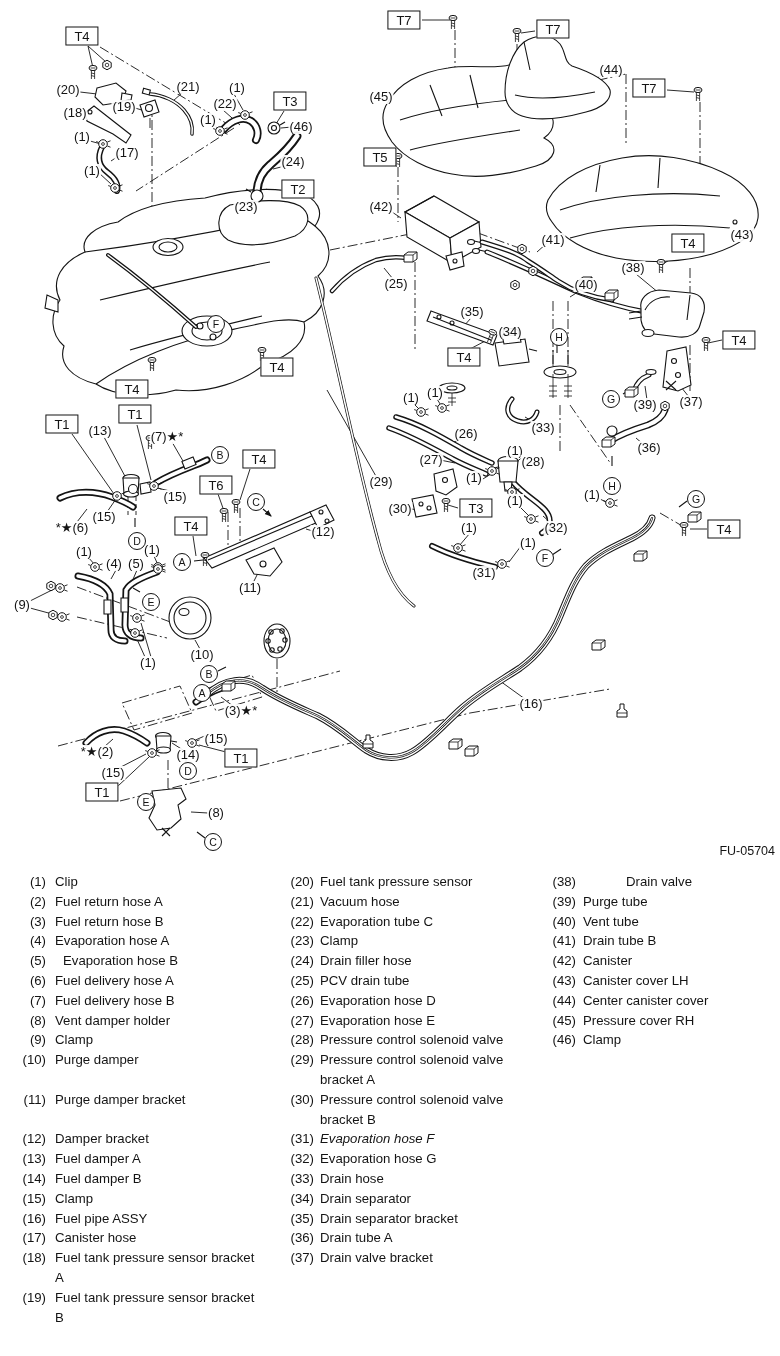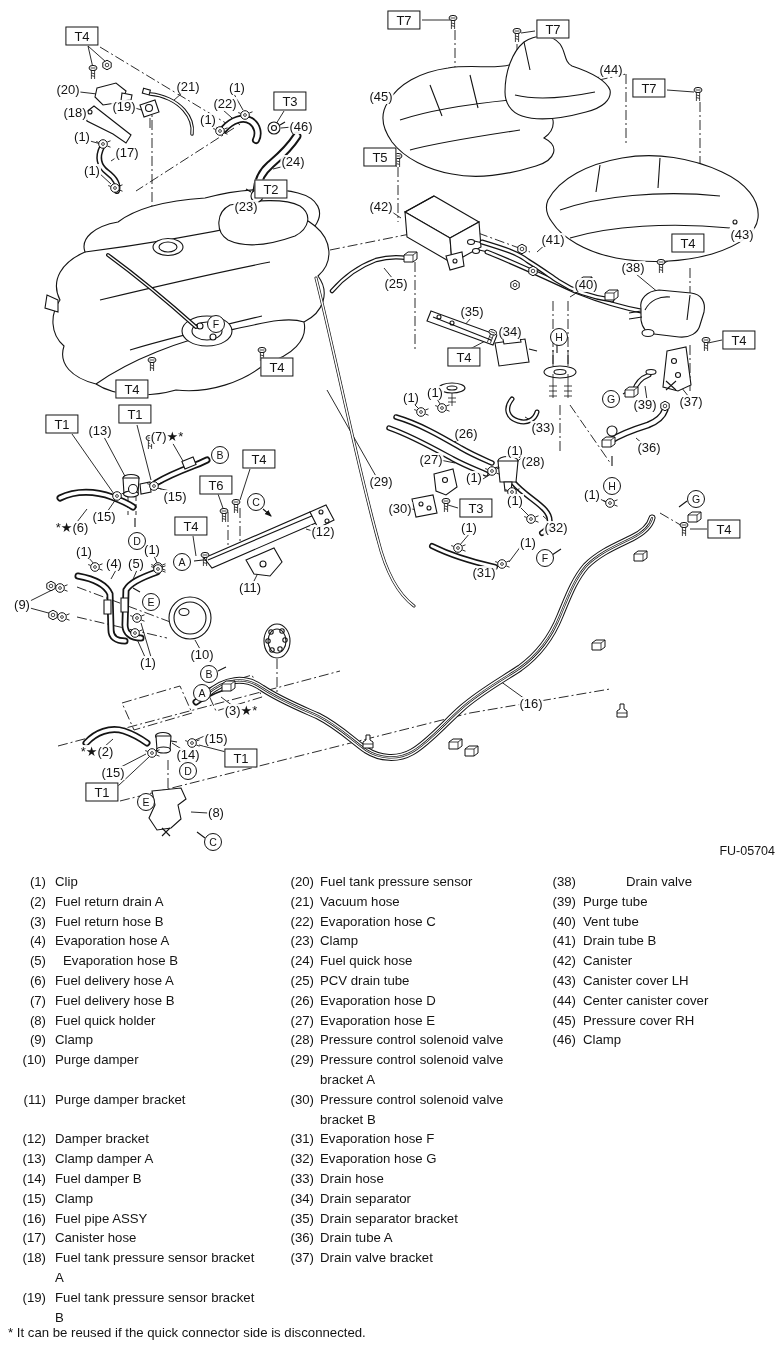--- a/index.html
+++ b/index.html
@@ -366,21 +366,21 @@
   </g>
 </svg>
 
 <div id="callouts">
       <div class="tbox" style="left: 82px; top: 36px;">T4</div>
       <div class="tbox" style="left: 404px; top: 20px;">T7</div>
       <div class="tbox" style="left: 553px; top: 29px;">T7</div>
       <div class="tbox" style="left: 649px; top: 88px;">T7</div>
       <div class="tbox" style="left: 290px; top: 101px;">T3</div>
       <div class="tbox" style="left: 368px; top: 157px; margin-left: 12px;">T5</div>
-      <div class="tbox" style="left: 271px; top: 189px;">T2</div>
+      <div class="tbox" style="left: 298px; top: 189px;">T2</div>
       <div class="tbox" style="left: 688px; top: 243px;">T4</div>
       <div class="tbox" style="left: 739px; top: 340px;">T4</div>
       <div class="tbox" style="left: 464px; top: 357px;">T4</div>
       <div class="tbox" style="left: 277px; top: 367px;">T4</div>
       <div class="tbox" style="left: 132px; top: 389px;">T4</div>
       <div class="tbox" style="left: 135px; top: 414px;">T1</div>
       <div class="tbox" style="left: 62px; top: 424px;">T1</div>
       <div class="tbox" style="left: 259px; top: 459px;">T4</div>
       <div class="tbox" style="left: 216px; top: 485px;">T6</div>
       <div class="tbox" style="left: 476px; top: 508px;">T3</div>
@@ -466,83 +466,83 @@
       <div class="letlab" style="left: 202px; top: 693px;">A</div>
       <div class="letlab" style="left: 188px; top: 771px;">D</div>
       <div class="letlab" style="left: 146px; top: 802px;">E</div>
       <div class="letlab" style="left: 213px; top: 842px;">C</div>
     </div>
 
 <div id="legend">
       <div class="lg-num" style="left: 4px; width: 42px; top: 872px;">(1)</div>
       <div class="lg-txt" style="left: 55px; top: 872px;">Clip</div>
       <div class="lg-num" style="left: 4px; width: 42px; top: 891.8px;">(2)</div>
-      <div class="lg-txt" style="left: 55px; top: 891.8px;">Fuel return drain A</div>
+      <div class="lg-txt" style="left: 55px; top: 891.8px;">Fuel return hose A</div>
       <div class="lg-num" style="left: 4px; width: 42px; top: 911.6px;">(3)</div>
       <div class="lg-txt" style="left: 55px; top: 911.6px;">Fuel return hose B</div>
       <div class="lg-num" style="left: 4px; width: 42px; top: 931.4px;">(4)</div>
       <div class="lg-txt" style="left: 55px; top: 931.4px;">Evaporation hose A</div>
       <div class="lg-num" style="left: 4px; width: 42px; top: 951.2px;">(5)</div>
       <div class="lg-txt" style="left: 55px; top: 951.2px; margin-left: 8px;">Evaporation hose B</div>
       <div class="lg-num" style="left: 4px; width: 42px; top: 971px;">(6)</div>
       <div class="lg-txt" style="left: 55px; top: 971px;">Fuel delivery hose A</div>
       <div class="lg-num" style="left: 4px; width: 42px; top: 990.8px;">(7)</div>
       <div class="lg-txt" style="left: 55px; top: 990.8px;">Fuel delivery hose B</div>
       <div class="lg-num" style="left: 4px; width: 42px; top: 1010.6px;">(8)</div>
-      <div class="lg-txt" style="left: 55px; top: 1010.6px;">Fuel quick holder</div>
+      <div class="lg-txt" style="left: 55px; top: 1010.6px;">Vent damper holder</div>
       <div class="lg-num" style="left: 4px; width: 42px; top: 1030.4px;">(9)</div>
       <div class="lg-txt" style="left: 55px; top: 1030.4px;">Clamp</div>
       <div class="lg-num" style="left: 4px; width: 42px; top: 1050.2px;">(10)</div>
       <div class="lg-txt" style="left: 55px; top: 1050.2px;">Purge damper</div>
       <div class="lg-num" style="left: 4px; width: 42px; top: 1089.8px;">(11)</div>
       <div class="lg-txt" style="left: 55px; top: 1089.8px;">Purge damper bracket</div>
       <div class="lg-num" style="left: 4px; width: 42px; top: 1129.4px;">(12)</div>
       <div class="lg-txt" style="left: 55px; top: 1129.4px;">Damper bracket</div>
       <div class="lg-num" style="left: 4px; width: 42px; top: 1149.2px;">(13)</div>
-      <div class="lg-txt" style="left: 55px; top: 1149.2px;">Clamp damper A</div>
+      <div class="lg-txt" style="left: 55px; top: 1149.2px;">Fuel damper A</div>
       <div class="lg-num" style="left: 4px; width: 42px; top: 1169px;">(14)</div>
       <div class="lg-txt" style="left: 55px; top: 1169px;">Fuel damper B</div>
       <div class="lg-num" style="left: 4px; width: 42px; top: 1188.8px;">(15)</div>
       <div class="lg-txt" style="left: 55px; top: 1188.8px;">Clamp</div>
       <div class="lg-num" style="left: 4px; width: 42px; top: 1208.6px;">(16)</div>
       <div class="lg-txt" style="left: 55px; top: 1208.6px;">Fuel pipe ASSY</div>
       <div class="lg-num" style="left: 4px; width: 42px; top: 1228.4px;">(17)</div>
       <div class="lg-txt" style="left: 55px; top: 1228.4px;">Canister hose</div>
       <div class="lg-num" style="left: 4px; width: 42px; top: 1248.2px;">(18)</div>
       <div class="lg-txt" style="left: 55px; top: 1248.2px;">Fuel tank pressure sensor bracket</div>
       <div class="lg-txt" style="left: 55px; top: 1268px;">A</div>
       <div class="lg-num" style="left: 4px; width: 42px; top: 1287.8px;">(19)</div>
       <div class="lg-txt" style="left: 55px; top: 1287.8px;">Fuel tank pressure sensor bracket</div>
       <div class="lg-txt" style="left: 55px; top: 1307.6px;">B</div>
       <div class="lg-num" style="left: 268px; width: 46px; top: 872px;">(20)</div>
       <div class="lg-txt" style="left: 320px; top: 872px;">Fuel tank pressure sensor</div>
       <div class="lg-num" style="left: 268px; width: 46px; top: 891.8px;">(21)</div>
       <div class="lg-txt" style="left: 320px; top: 891.8px;">Vacuum hose</div>
       <div class="lg-num" style="left: 268px; width: 46px; top: 911.6px;">(22)</div>
-      <div class="lg-txt" style="left: 320px; top: 911.6px;">Evaporation hose C</div>
+      <div class="lg-txt" style="left: 320px; top: 911.6px;">Evaporation tube C</div>
       <div class="lg-num" style="left: 268px; width: 46px; top: 931.4px;">(23)</div>
       <div class="lg-txt" style="left: 320px; top: 931.4px;">Clamp</div>
       <div class="lg-num" style="left: 268px; width: 46px; top: 951.2px;">(24)</div>
-      <div class="lg-txt" style="left: 320px; top: 951.2px;">Fuel quick hose</div>
+      <div class="lg-txt" style="left: 320px; top: 951.2px;">Drain filler hose</div>
       <div class="lg-num" style="left: 268px; width: 46px; top: 971px;">(25)</div>
       <div class="lg-txt" style="left: 320px; top: 971px;">PCV drain tube</div>
       <div class="lg-num" style="left: 268px; width: 46px; top: 990.8px;">(26)</div>
       <div class="lg-txt" style="left: 320px; top: 990.8px;">Evaporation hose D</div>
       <div class="lg-num" style="left: 268px; width: 46px; top: 1010.6px;">(27)</div>
       <div class="lg-txt" style="left: 320px; top: 1010.6px;">Evaporation hose E</div>
       <div class="lg-num" style="left: 268px; width: 46px; top: 1030.4px;">(28)</div>
       <div class="lg-txt" style="left: 320px; top: 1030.4px;">Pressure control solenoid valve</div>
       <div class="lg-num" style="left: 268px; width: 46px; top: 1050.2px;">(29)</div>
       <div class="lg-txt" style="left: 320px; top: 1050.2px;">Pressure control solenoid valve</div>
       <div class="lg-txt" style="left: 320px; top: 1070px;">bracket A</div>
       <div class="lg-num" style="left: 268px; width: 46px; top: 1089.8px;">(30)</div>
       <div class="lg-txt" style="left: 320px; top: 1089.8px;">Pressure control solenoid valve</div>
       <div class="lg-txt" style="left: 320px; top: 1109.6px;">bracket B</div>
       <div class="lg-num" style="left: 268px; width: 46px; top: 1129.4px;">(31)</div>
-      <div class="lg-txt" style="left: 320px; top: 1129.4px;">Evaporation hose F</div>
+      <div class="lg-txt" style="left: 320px; top: 1129.4px; font-style: italic;">Evaporation hose F</div>
       <div class="lg-num" style="left: 268px; width: 46px; top: 1149.2px;">(32)</div>
       <div class="lg-txt" style="left: 320px; top: 1149.2px;">Evaporation hose G</div>
       <div class="lg-num" style="left: 268px; width: 46px; top: 1169px;">(33)</div>
       <div class="lg-txt" style="left: 320px; top: 1169px;">Drain hose</div>
       <div class="lg-num" style="left: 268px; width: 46px; top: 1188.8px;">(34)</div>
       <div class="lg-txt" style="left: 320px; top: 1188.8px;">Drain separator</div>
       <div class="lg-num" style="left: 268px; width: 46px; top: 1208.6px;">(35)</div>
       <div class="lg-txt" style="left: 320px; top: 1208.6px;">Drain separator bracket</div>
       <div class="lg-num" style="left: 268px; width: 46px; top: 1228.4px;">(36)</div>
       <div class="lg-txt" style="left: 320px; top: 1228.4px;">Drain tube A</div>
@@ -561,16 +561,15 @@
       <div class="lg-num" style="left: 530px; width: 46px; top: 971px;">(43)</div>
       <div class="lg-txt" style="left: 583px; top: 971px;">Canister cover LH</div>
       <div class="lg-num" style="left: 530px; width: 46px; top: 990.8px;">(44)</div>
       <div class="lg-txt" style="left: 583px; top: 990.8px;">Center canister cover</div>
       <div class="lg-num" style="left: 530px; width: 46px; top: 1010.6px;">(45)</div>
       <div class="lg-txt" style="left: 583px; top: 1010.6px;">Pressure cover RH</div>
       <div class="lg-num" style="left: 530px; width: 46px; top: 1030.4px;">(46)</div>
       <div class="lg-txt" style="left: 583px; top: 1030.4px;">Clamp</div>
     </div>
 
-<div id="footnote">* It can be reused if the quick connector side is disconnected.</div>
 <div id="figcode">FU-05704</div>
 
 </div>
 
 </body></html>

